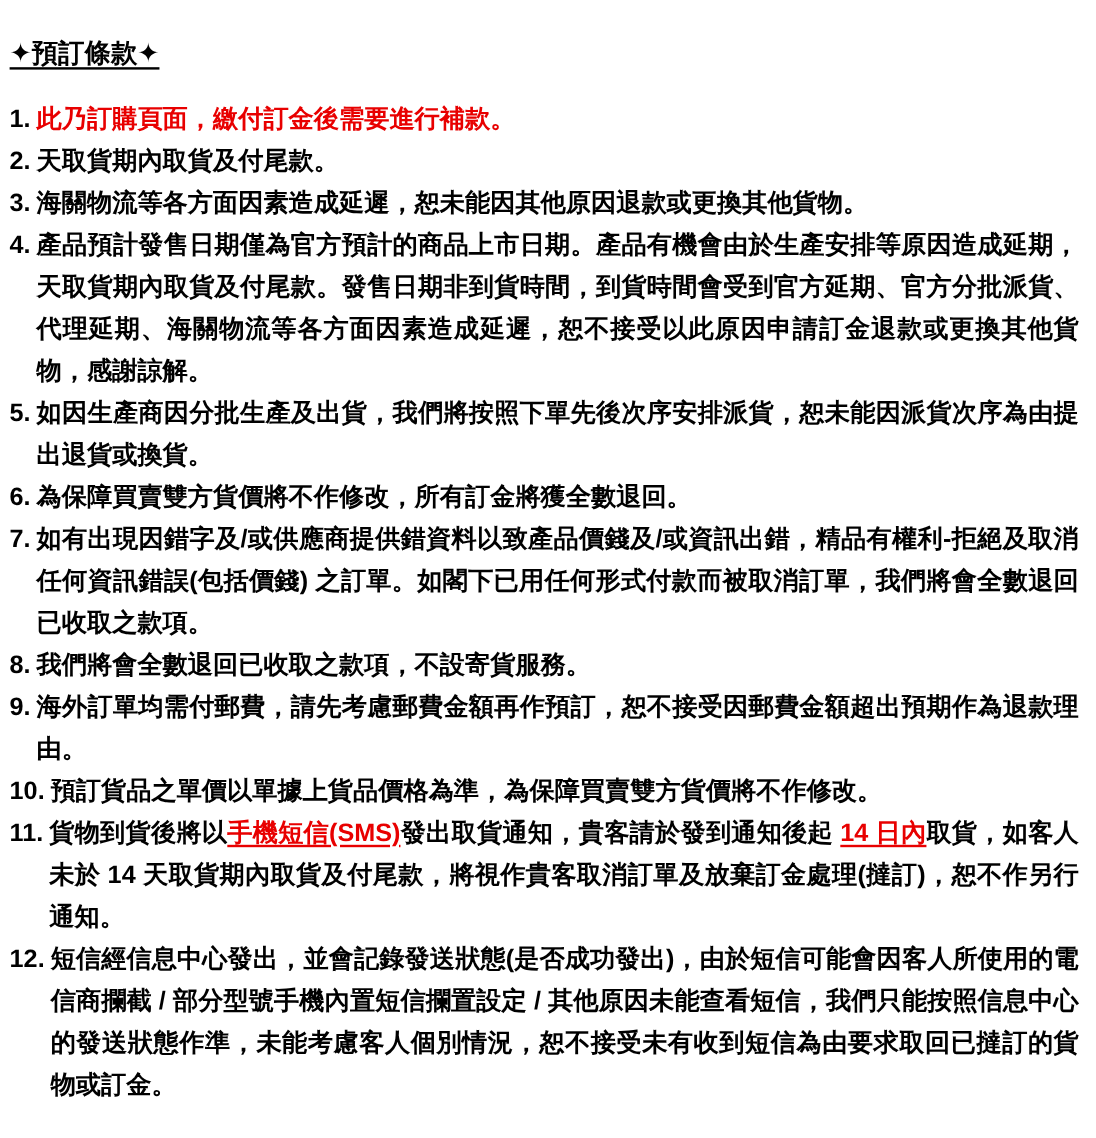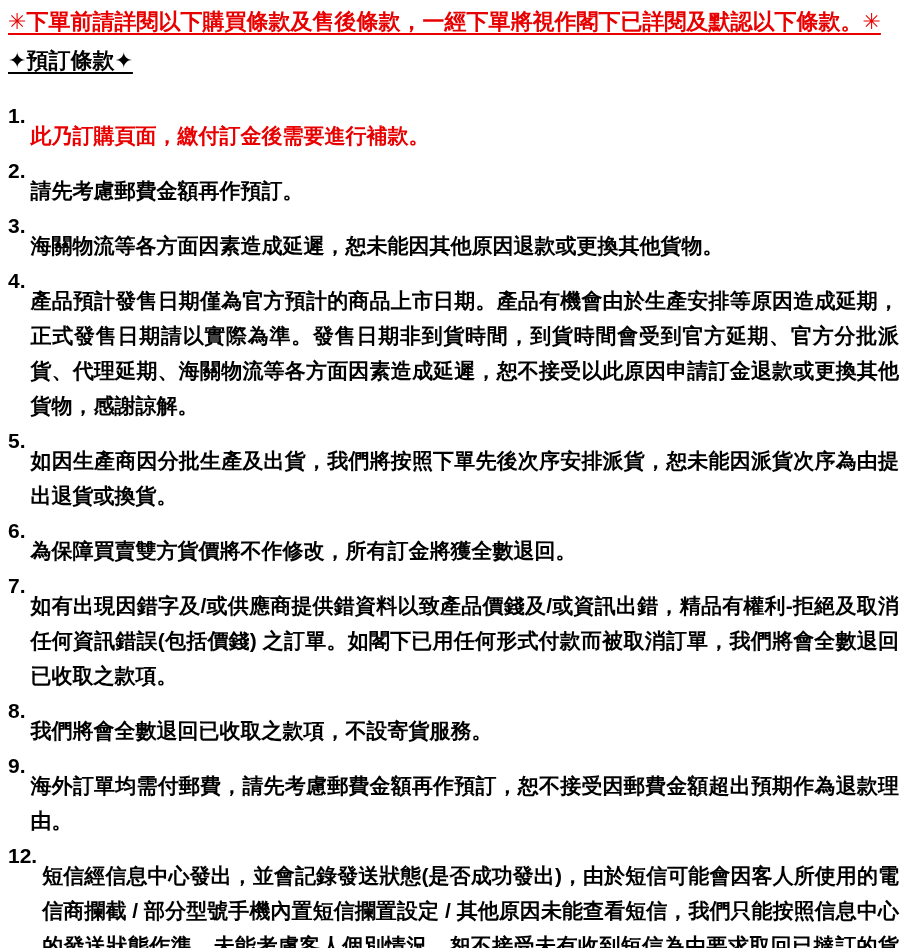--- a/index.html
+++ b/index.html
@@ -17,21 +17,21 @@
   .page{padding:8px 14px 0 8px;}
 
   .notice{
     color:var(--red);
     font-size:22px;line-height:28px;
     text-decoration:underline;
     text-underline-offset:4px;
     white-space:nowrap;
   }
   .section-title{
-    margin:12px 0 0 0;
+    margin:24px 0 0 0;
     font-size:22px;line-height:26px;
     font-weight:700;
     text-decoration:underline;
     text-underline-offset:4px;
   }
   ol.terms-list{
     list-style:none;
     margin:24px 0 0 0;padding:0;
   }
   li.term{
@@ -42,54 +42,52 @@
   li.term .num{
     flex:0 0 17px;
     text-align:right;
     margin-right:5px;
     white-space:nowrap;
   }
   li.term .txt{
     flex:1;
     text-align:justify;
     text-justify:inter-ideograph;
-    margin-top:20px;
   }
   .seg-normal{color:var(--ink);}
   .seg-red{color:var(--red);}
   .seg-redline{
     color:var(--red);
     text-decoration:underline;
     text-underline-offset:3px;
   }
 </style>
 </head>
 <body>
 
 <div class="page">
-  <div class="notice">✳下單前請詳閱以下購買條款及售後條款，一經下單將視作閣下已詳閱及默認以下條款。✳</div>
 
   <h2 class="section-title">✦預訂條款✦</h2>
 
   <ol class="terms-list">
       <li class="term">
         <span class="num">1.</span>
         <span class="txt"><span class="seg-red">此乃訂購頁面，繳付訂金後需要進行補款。</span></span>
       </li>
       <li class="term">
         <span class="num">2.</span>
-        <span class="txt"><span class="seg-normal">請先考慮郵費金額再作預訂。</span></span>
+        <span class="txt"><span class="seg-normal">天取貨期內取貨及付尾款。</span></span>
       </li>
       <li class="term">
         <span class="num">3.</span>
         <span class="txt"><span class="seg-normal">海關物流等各方面因素造成延遲，恕未能因其他原因退款或更換其他貨物。</span></span>
       </li>
       <li class="term">
         <span class="num">4.</span>
-        <span class="txt"><span class="seg-normal">產品預計發售日期僅為官方預計的商品上市日期。產品有機會由於生產安排等原因造成延期，正式發售日期請以實際為準。發售日期非到貨時間，到貨時間會受到官方延期、官方分批派貨、代理延期、海關物流等各方面因素造成延遲，恕不接受以此原因申請訂金退款或更換其他貨物，感謝諒解。</span></span>
+        <span class="txt"><span class="seg-normal">產品預計發售日期僅為官方預計的商品上市日期。產品有機會由於生產安排等原因造成延期，天取貨期內取貨及付尾款。發售日期非到貨時間，到貨時間會受到官方延期、官方分批派貨、代理延期、海關物流等各方面因素造成延遲，恕不接受以此原因申請訂金退款或更換其他貨物，感謝諒解。</span></span>
       </li>
       <li class="term">
         <span class="num">5.</span>
         <span class="txt"><span class="seg-normal">如因生產商因分批生產及出貨，我們將按照下單先後次序安排派貨，恕未能因派貨次序為由提出退貨或換貨。</span></span>
       </li>
       <li class="term">
         <span class="num">6.</span>
         <span class="txt"><span class="seg-normal">為保障買賣雙方貨價將不作修改，所有訂金將獲全數退回。</span></span>
       </li>
       <li class="term">
@@ -98,17 +96,25 @@
       </li>
       <li class="term">
         <span class="num">8.</span>
         <span class="txt"><span class="seg-normal">我們將會全數退回已收取之款項，不設寄貨服務。</span></span>
       </li>
       <li class="term">
         <span class="num">9.</span>
         <span class="txt"><span class="seg-normal">海外訂單均需付郵費，請先考慮郵費金額再作預訂，恕不接受因郵費金額超出預期作為退款理由。</span></span>
       </li>
       <li class="term">
+        <span class="num">10.</span>
+        <span class="txt"><span class="seg-normal">預訂貨品之單價以單據上貨品價格為準，為保障買賣雙方貨價將不作修改。</span></span>
+      </li>
+      <li class="term">
+        <span class="num">11.</span>
+        <span class="txt"><span class="seg-normal">貨物到貨後將以</span><span class="seg-redline">手機短信(SMS)</span><span class="seg-normal">發出取貨通知，貴客請於發到通知後起 </span><span class="seg-redline">14 日內</span><span class="seg-normal">取貨，如客人未於 14 天取貨期內取貨及付尾款，將視作貴客取消訂單及放棄訂金處理(撻訂)，恕不作另行通知。</span></span>
+      </li>
+      <li class="term">
         <span class="num">12.</span>
         <span class="txt"><span class="seg-normal">短信經信息中心發出，並會記錄發送狀態(是否成功發出)，由於短信可能會因客人所使用的電信商攔截 / 部分型號手機內置短信攔置設定 / 其他原因未能查看短信，我們只能按照信息中心的發送狀態作準，未能考慮客人個別情況，恕不接受未有收到短信為由要求取回已撻訂的貨物或訂金。</span></span>
       </li>
     </ol>
 </div>
 
 </body></html>

